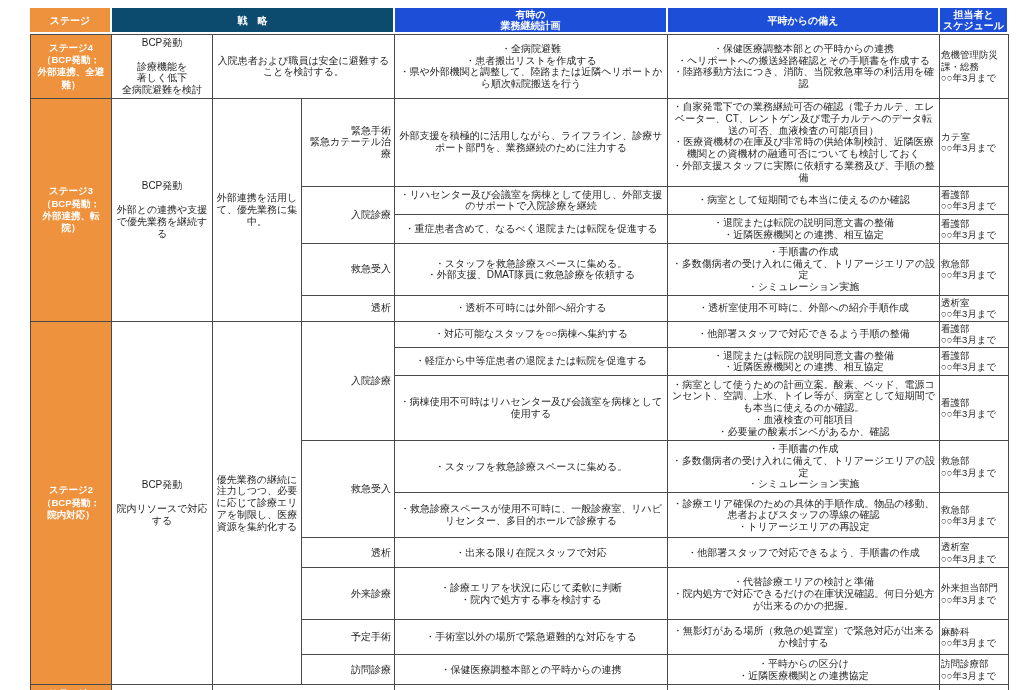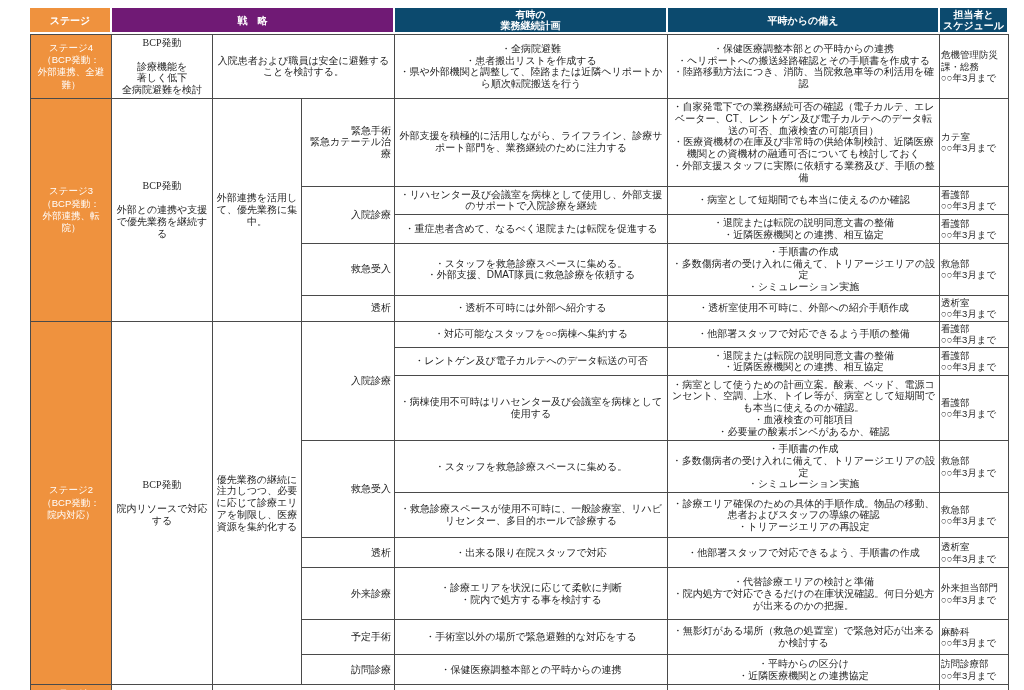--- a/index.html
+++ b/index.html
@@ -5,28 +5,28 @@
   html,body { margin:0; padding:0; background:#ffffff; }
   body { width:1024px; height:690px; overflow:hidden; font-family:"Liberation Sans","DejaVu Sans",sans-serif; }
   .page { padding:8px 0 0 30px; }
 
   table.bcp { border-collapse:separate; border-spacing:0; table-layout:fixed; width:979px; color:#1f1f1f; font-size:10px; line-height:1.18; }
   td { box-sizing:border-box; white-space:pre-line; vertical-align:middle; padding:2px 3px; overflow:hidden; word-break:break-all; }
 
   
   tr.hdr td { border-right:2px solid #ffffff; border-bottom:2px solid #ffffff; color:#ffffff; font-weight:bold; text-align:center; padding:1px 2px; line-height:1.1; font-size:10px; vertical-align:middle; }
   td.h-stage { background:#EF923E; }
-  td.h-strategy { background:#701a75; }
-  td.h-dark { background:#0c4a6e; }
+  td.h-strategy { background:#0c4a6e; }
+  td.h-dark { background:#1d4ed8; }
 
   
   td.b { border-right:1px solid #4a4a4a; border-bottom:1px solid #4a4a4a; background:#ffffff; }
   tr.row-top td.b { border-top:1px solid #4a4a4a; }
-  td.stage-cell { border-left:1px solid #4a4a4a; background:#EF923E; color:#ffffff; font-weight:normal; text-align:center; font-size:9.5px; line-height:1.3; }
-  td.center { text-align:center;font-family:Liberation Serif, serif; }
+  td.stage-cell { border-left:1px solid #4a4a4a; background:#EF923E; color:#ffffff; font-weight:bold; text-align:center; font-size:9.5px; line-height:1.3; }
+  td.center { text-align:center; }
   td.left { text-align:center; }
   td.owner { font-size:9.5px; padding:1px 1px; line-height:1.2; }
   td.cat { text-align:right; }
 </style>
 </head>
 <body>
 
 <div class="page">
   <table class="bcp">
     <colgroup>
@@ -127,21 +127,21 @@
 
 院内リソースで対応する</td>
       <td class="b center" rowspan="9">優先業務の継続に注力しつつ、必要に応じて診療エリアを制限し、医療資源を集約化する</td>
       <td class="b cat" rowspan="3">入院診療</td>
       <td class="b left">・対応可能なスタッフを○○病棟へ集約する</td>
       <td class="b left">・他部署スタッフで対応できるよう手順の整備</td>
       <td class="b owner">看護部
 ○○年3月まで</td>
     </tr>
     <tr style="height:24px">
-      <td class="b left">・レントゲン及び電子カルテへのデータ転送の可否</td>
+      <td class="b left">・軽症から中等症患者の退院または転院を促進する</td>
       <td class="b left">・退院または転院の説明同意文書の整備
 ・近隣医療機関との連携、相互協定</td>
       <td class="b owner">看護部
 ○○年3月まで</td>
     </tr>
     <tr style="height:65px">
       <td class="b left">・病棟使用不可時はリハセンター及び会議室を病棟として使用する</td>
       <td class="b left">・病室として使うための計画立案。酸素、ベッド、電源コンセント、空調、上水、トイレ等が、病室として短期間でも本当に使えるのか確認。
 ・血液検査の可能項目
 ・必要量の酸素ボンベがあるか、確認</td>

